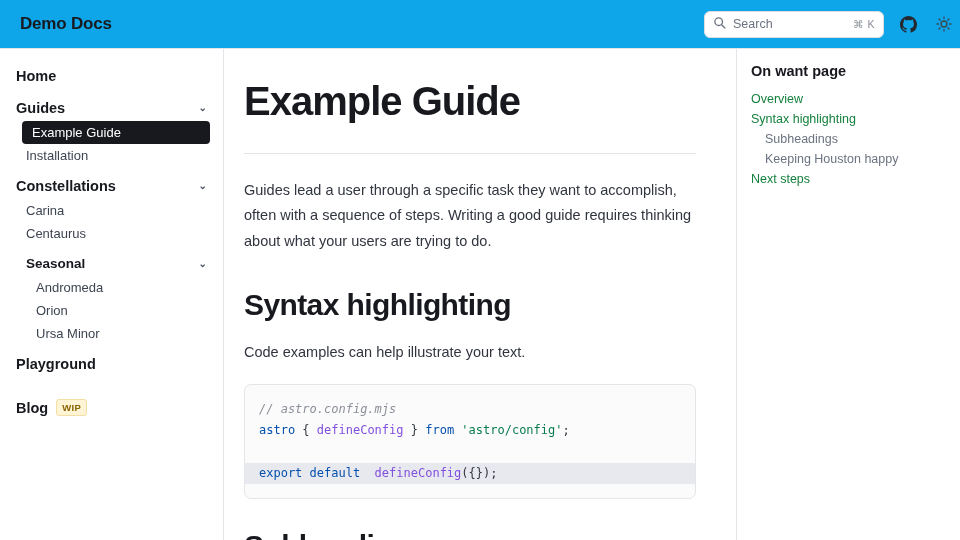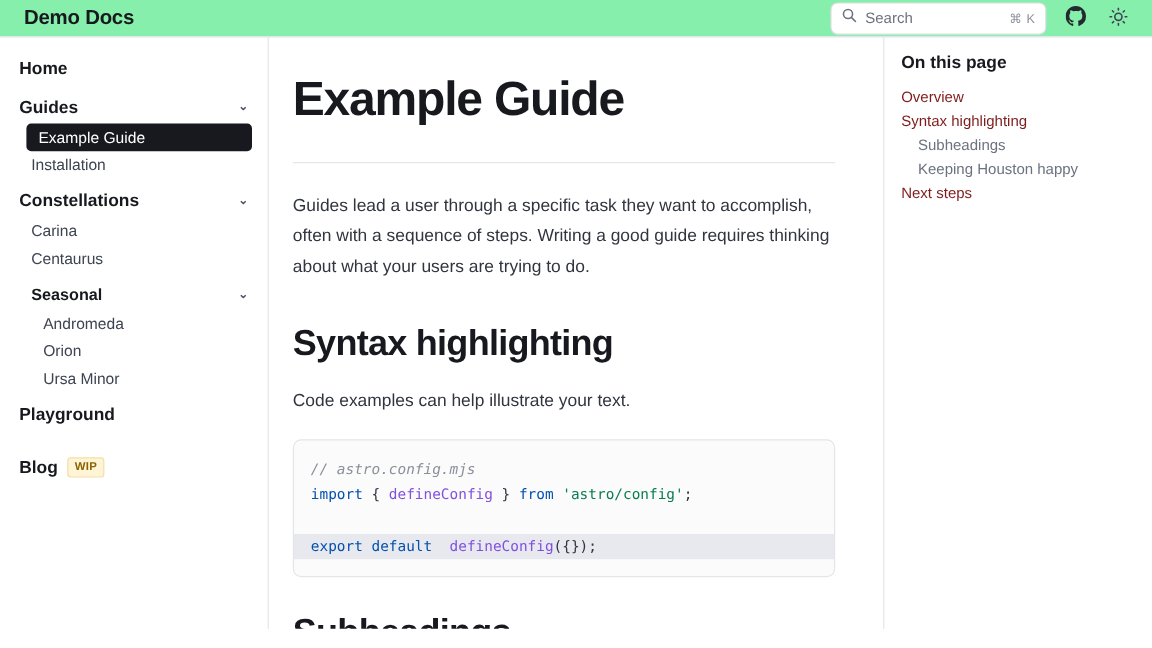--- a/index.html
+++ b/index.html
@@ -6,37 +6,38 @@
   html, body {
     margin: 0; padding: 0;
     width: 960px; height: 540px;
     overflow: hidden;
     background: #ffffff;
     font-family: "Liberation Sans", sans-serif;
     color: #17191e;
   }
   
   .header {
-    height: 31px;
+    height: 49px;
     border-bottom: 1px solid #e4e5e8;
     display: flex;
     align-items: center;
-    padding: 0 16px 0 20px;
-    background: #86efac;
+    padding: 0 4px 0 20px;
+    background: #0ea5e9;
     position: relative;
   }
   .brand {
     font-size: 17px;
     font-weight: 600;
     letter-spacing: -0.2px;
     color: #17191e;
   }
   .header-right {
     margin-left: auto;
     display: flex;
+    align-items: center;
     gap: 12px;
   }
   .search-box {
     width: 180px;
     height: 27px;
     border: 1px solid #dcdee2;
     border-radius: 6px;
     display: flex;
     align-items: center;
     padding: 0 8px;
@@ -187,21 +188,21 @@
     background: #fff;
   }
   .toc-title {
     font-size: 14.5px;
     font-weight: 700;
     color: #17191e;
     margin-bottom: 10px;
   }
   .toc-item {
     font-size: 12.5px;
-    color: #7f1d1d;
+    color: #15803d;
     padding: 3px 0;
   }
   .toc-item.lvl3 { padding-left: 14px; color: #6b7280; }
 </style>
 </head>
 <body>
 
 <div class="header">
   <div class="brand">Demo Docs</div>
   <div class="header-right">
@@ -290,32 +291,32 @@
     <div class="main-inner">
       <h1 class="title">Example Guide</h1>
       <hr class="divider">
       <p class="body">Guides lead a user through a specific task they want to accomplish, often with a sequence of steps. Writing a good guide requires thinking about what your users are trying to do.</p>
 
       <h2 class="section">Syntax highlighting</h2>
       <p class="body" style="margin-bottom:16px;">Code examples can help illustrate your text.</p>
 
       <div class="code-block">
         <div class="code-line"><span class="c-comment">// astro.config.mjs</span></div>
-        <div class="code-line"><span class="c-kw">import</span><span class="c-punc"> { </span><span class="c-fn">defineConfig</span><span class="c-punc"> } </span><span class="c-kw">from</span><span class="c-str"> 'astro/config'</span><span class="c-punc">;</span></div>
+        <div class="code-line"><span class="c-kw">astro</span><span class="c-punc"> { </span><span class="c-fn">defineConfig</span><span class="c-punc"> } </span><span class="c-kw">from</span><span class="c-str"> 'astro/config'</span><span class="c-punc">;</span></div>
         <div class="code-line" style="height:21px;"></div>
         <div class="code-line hl"><span class="c-kw">export</span><span class="c-kw"> default </span><span class="c-fn"> defineConfig</span><span class="c-punc">({});</span></div>
       </div>
 
       <h2 class="section" style="margin-bottom:22px;">Subheadings</h2>
 
     </div>
   </main>
 
   <aside class="toc">
-    <div class="toc-title">On this page</div>
+    <div class="toc-title">On want page</div>
     <div class="toc-item">Overview</div>
     <div class="toc-item">Syntax highlighting</div>
     <div class="toc-item lvl3">Subheadings</div>
     <div class="toc-item lvl3">Keeping Houston happy</div>
     <div class="toc-item">Next steps</div>
   </aside>
 
 </div>
 
 </body></html>

